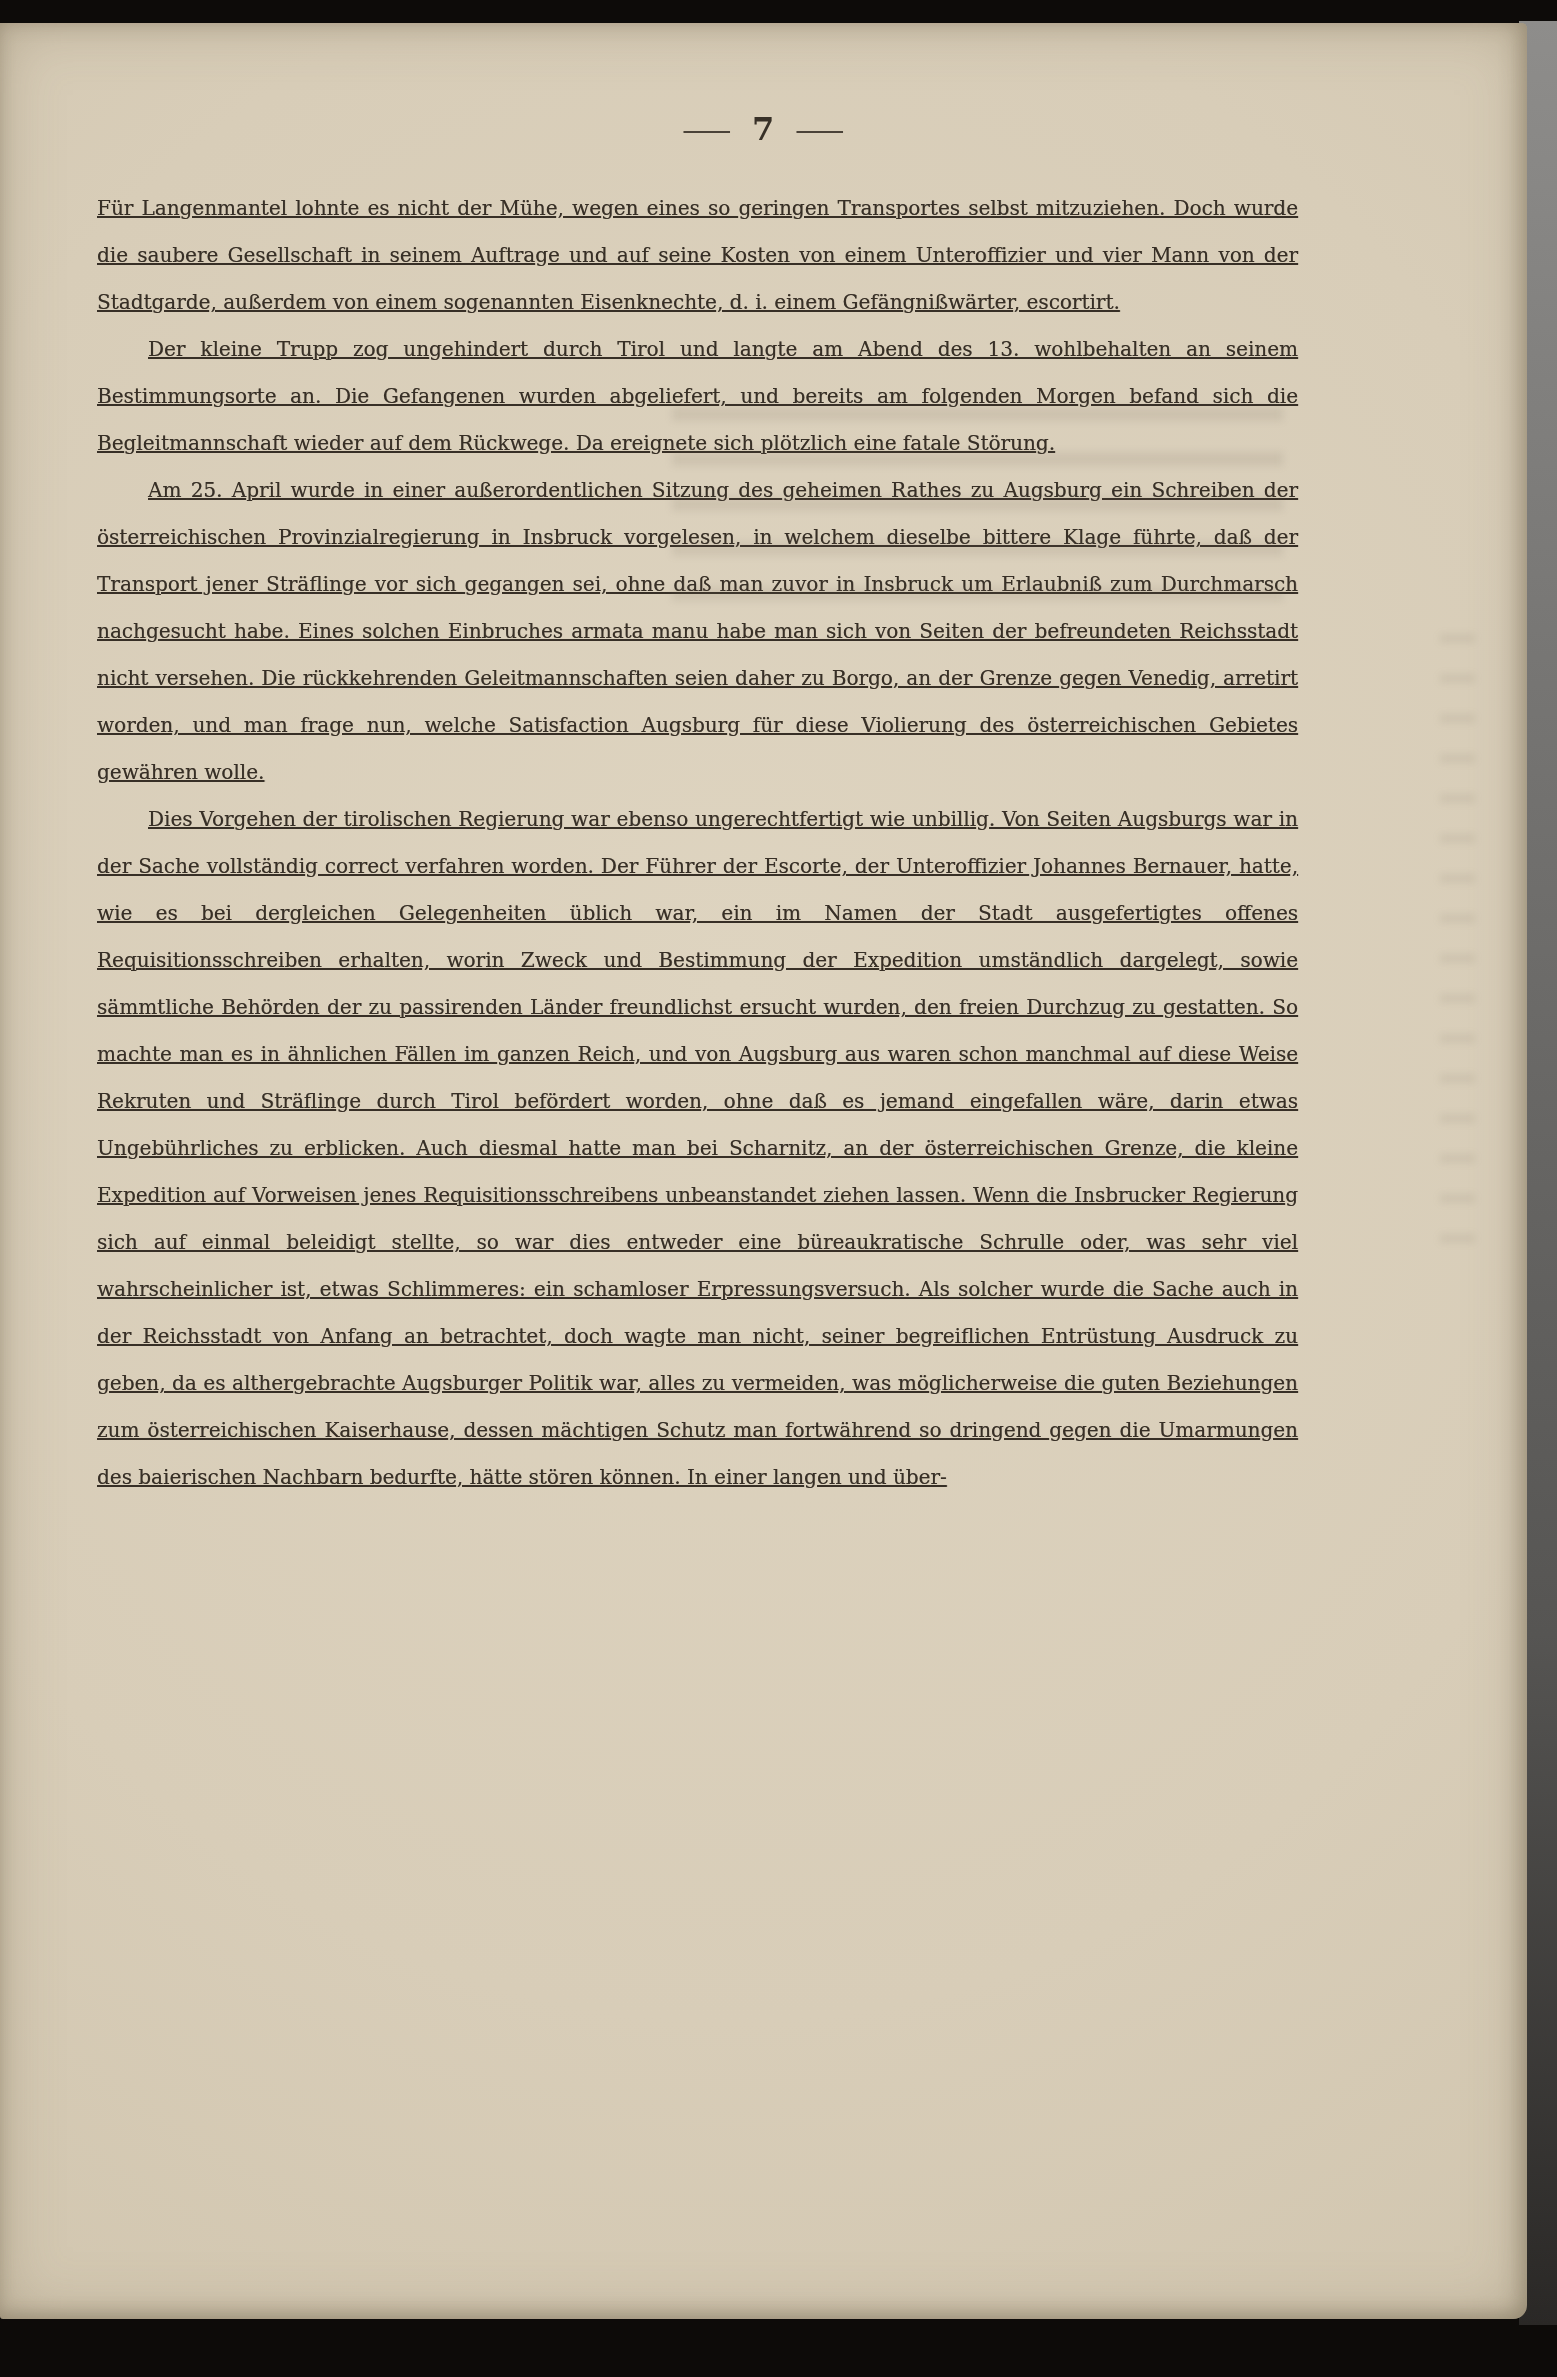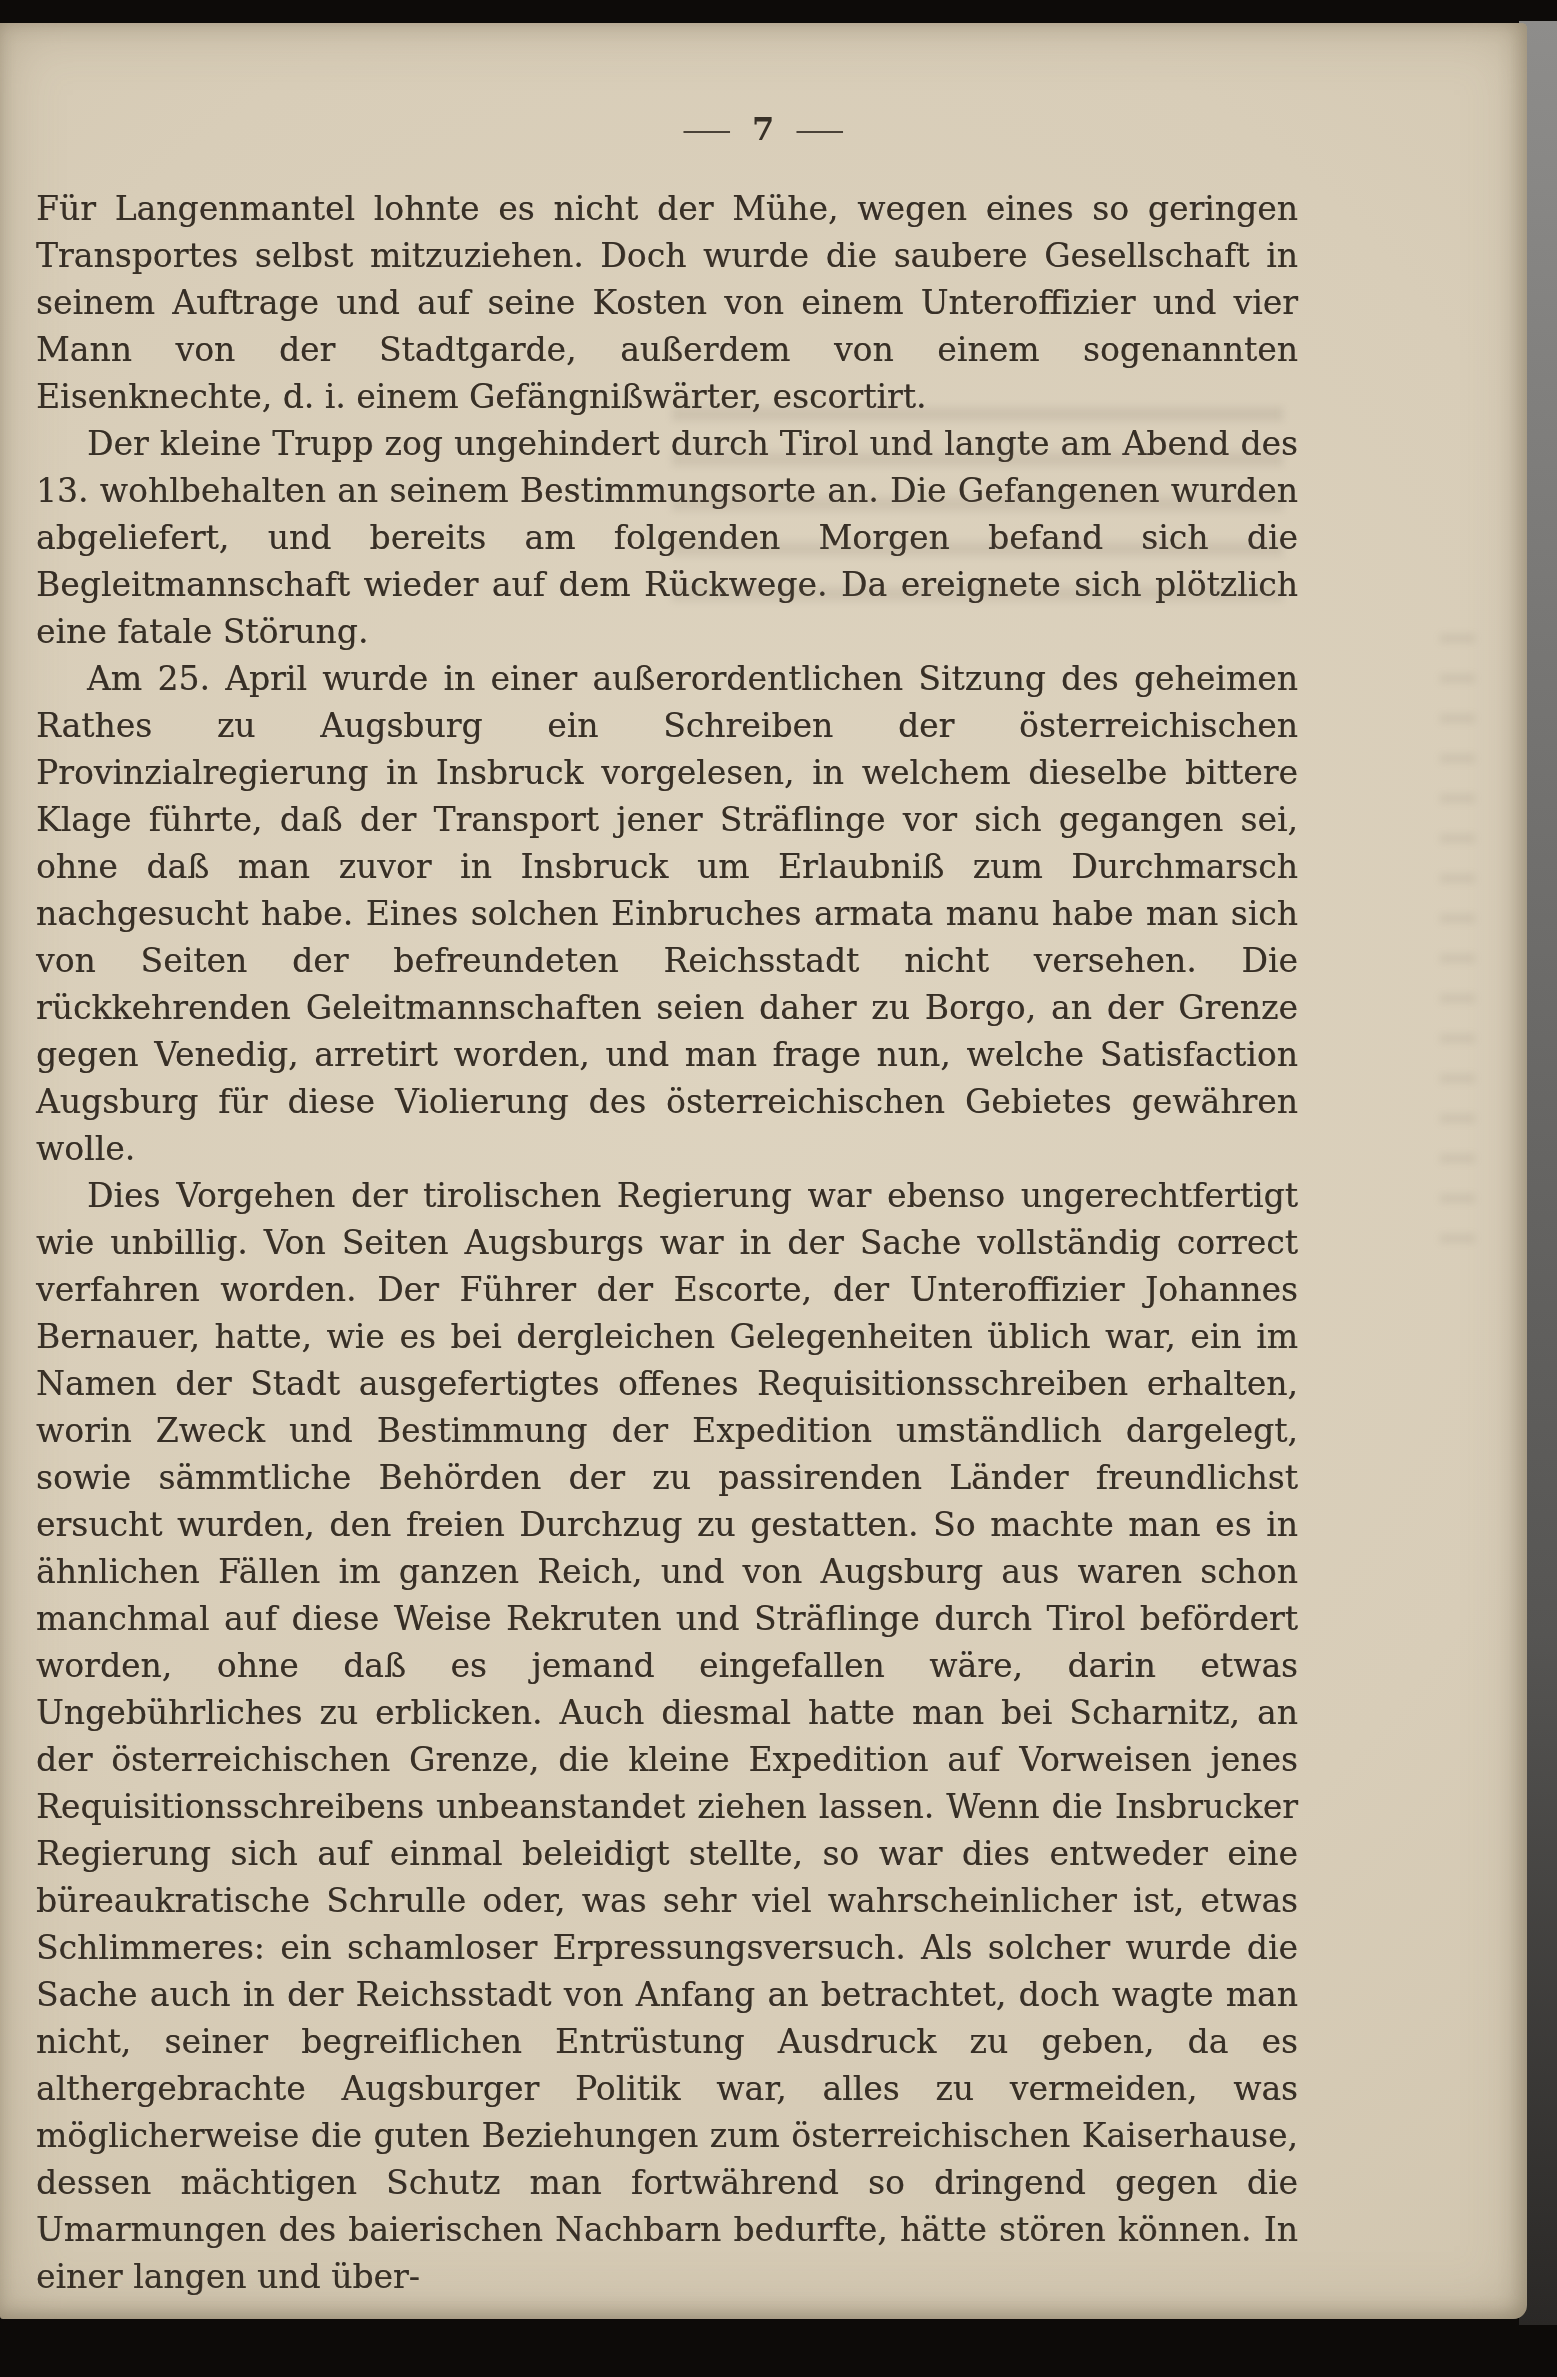--- a/index.html
+++ b/index.html
@@ -86,26 +86,27 @@
     color: #4a4238;
   }
   .page-head .pagenum {
     display: inline-block;
     font-size: 32px;
     font-weight: bold;
     color: #383128;
   }
 
   .text-block {
-    margin: 37px 229px 0 36px;
-    font-size: 33px;
+    margin: 37px 229px 0 97px;
+    font-size: 20px;
     line-height: 47px;
     color: #372f26;
     text-align: justify;
     text-shadow: 0.3px 0 0 rgba(55, 47, 38, 0.55);
+    text-decoration: underline;
   }
   .para {
     margin: 0;
   }
   .para.indent {
     text-indent: 51px;
   }
 </style>
 </head>
 <body>

